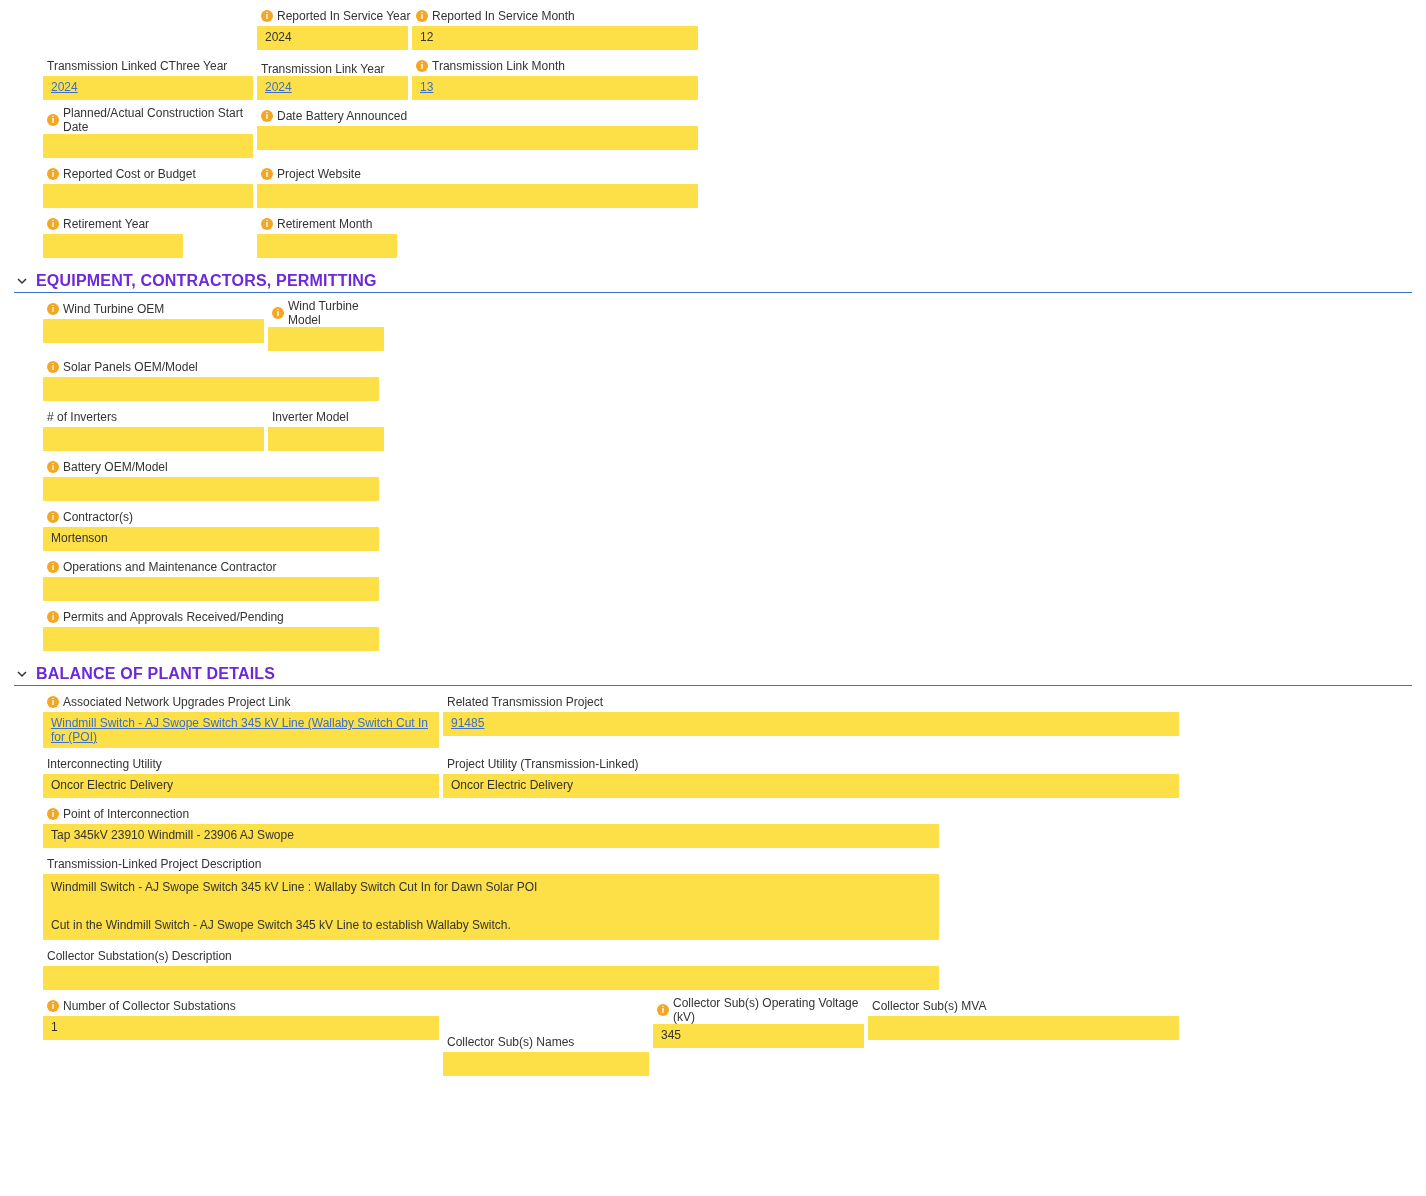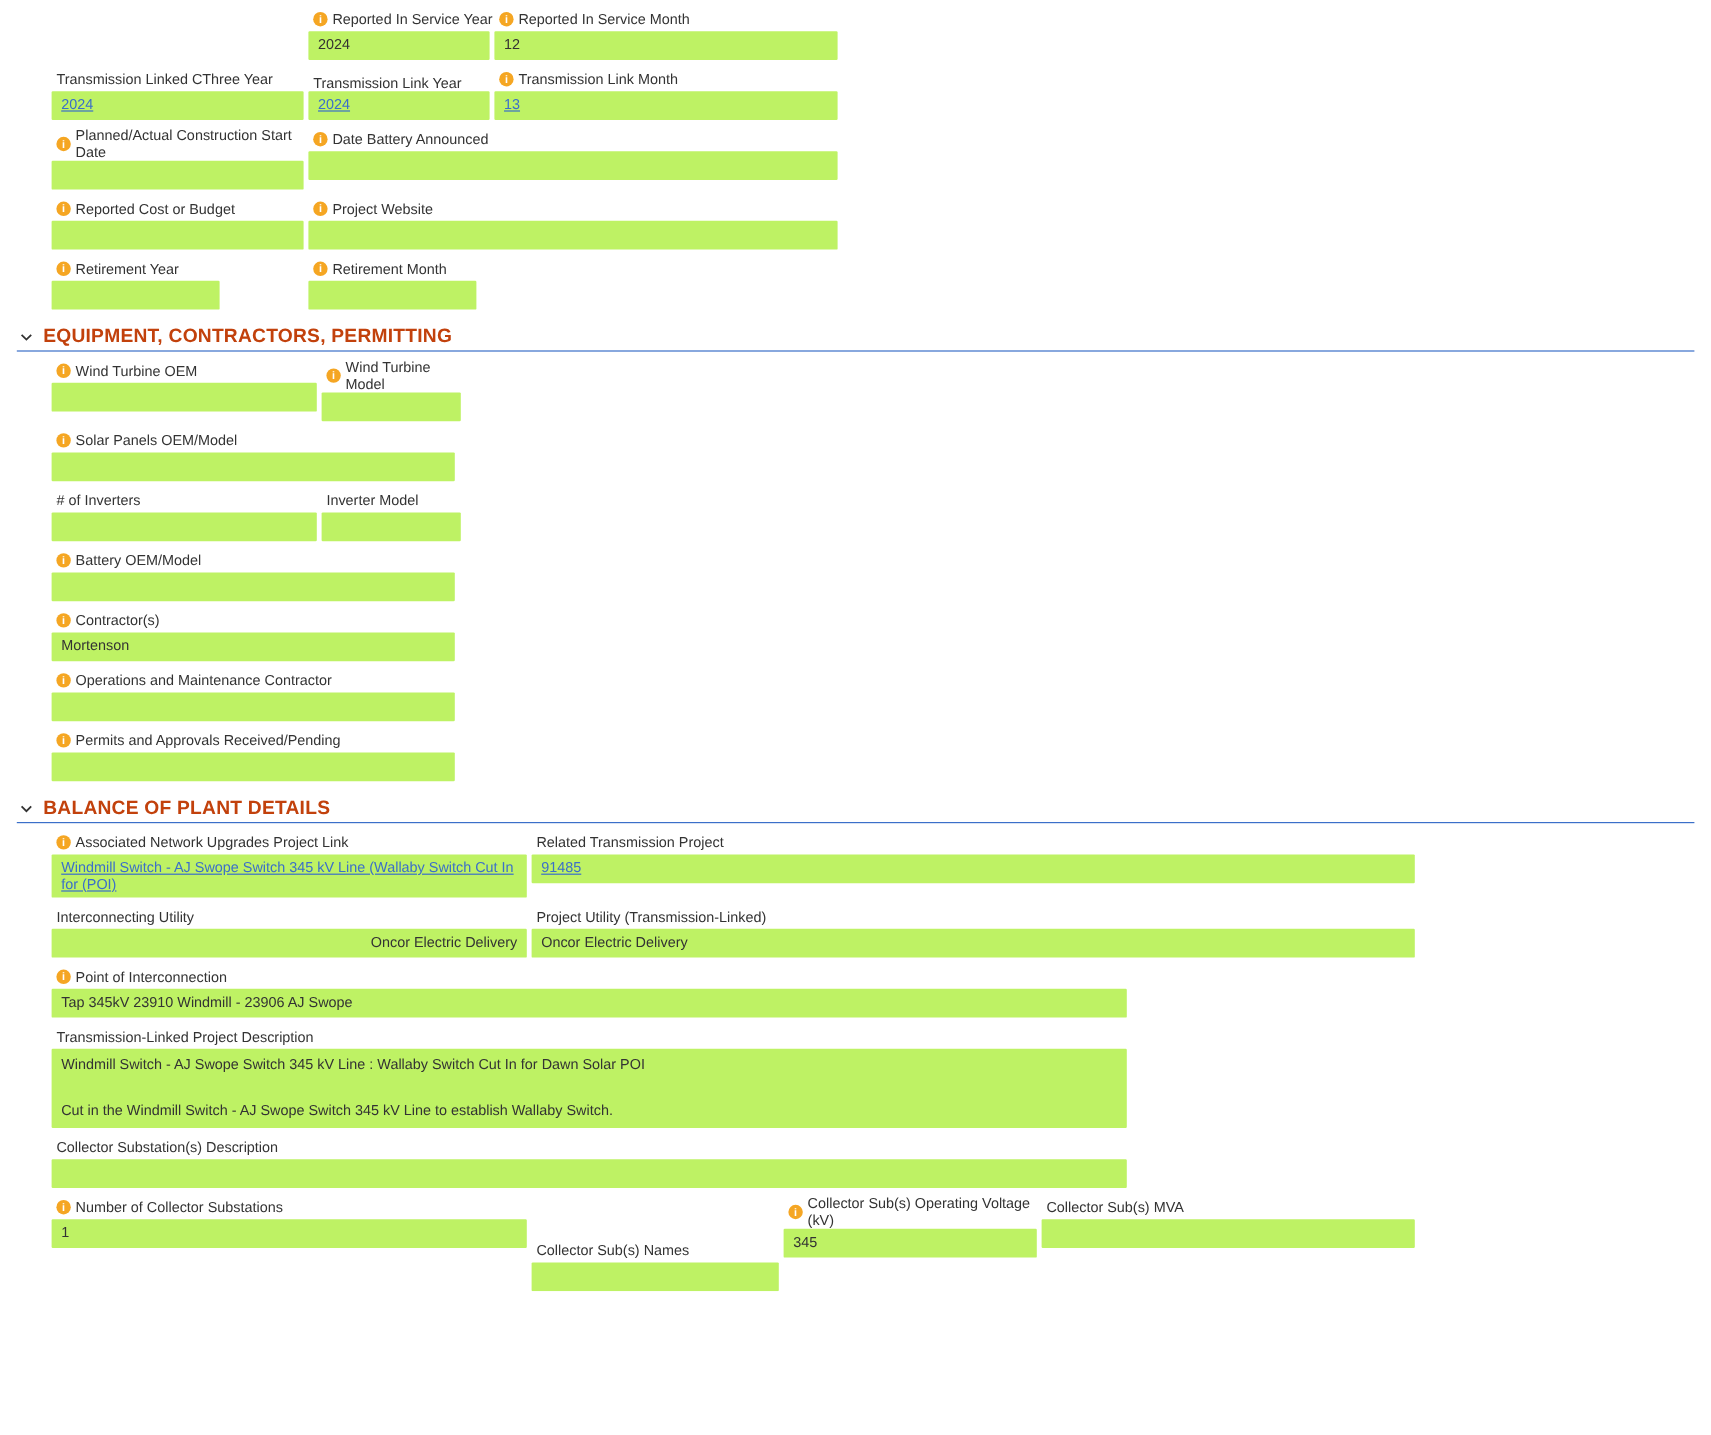--- a/index.html
+++ b/index.html
@@ -29,21 +29,21 @@
   background: #F5A623;
   color: #fff;
   font-size: 9px;
   font-weight: bold;
   display: inline-flex;
   align-items: center; justify-content: center;
   margin-right: 4px;
   flex-shrink: 0;
 }
 .value-box {
-  background: #bef264;
+  background: #fde047;
   min-height: 24px;
   padding: 4px 8px;
   margin-right: 4px;
   font-size: 12px;
   color: #333;
   border-radius: 1px;
 }
 .value-link { color: #3b6fc9; text-decoration: underline; cursor: pointer; }
 .section-header {
   display: flex;
@@ -55,21 +55,21 @@
   width: 12px; height: 12px;
   margin-right: 8px;
   display:inline-flex; align-items:center; justify-content:center;
   cursor:pointer;
 }
 .chevron svg { width:10px; height:10px; }
 .section-title {
   font-size: 16px;
   font-weight: 700;
   letter-spacing: 0.2px;
-  color: #c2410c;
+  color: #6d28d9;
 }
 .section-underline {
   border-bottom: 1px solid #3b6fc9;
   margin-top: 2px;
   margin-left: 14px;
   margin-right: 14px;
 }
 .multi-line { line-height: 1.6; white-space: pre-line; }
 </style>
 </head>
@@ -296,21 +296,21 @@
     <div class="field-cell" style="width:740px;">
       <div class="label-row no-icon" style="padding-left:4px;">
         <span>Related Transmission Project</span>
       </div>
       <div class="value-box"><span class="value-link">91485</span></div>
     </div>
   </div>
 
   <div class="row">
     <div class="spacer-col"></div>
-    <div class="field-cell" style="width:400px;text-align:right;">
+    <div class="field-cell" style="width:400px;">
       <div class="label-row no-icon" style="padding-left:4px;">
         <span>Interconnecting Utility</span>
       </div>
       <div class="value-box">Oncor Electric Delivery</div>
     </div>
     <div class="field-cell" style="width:740px;">
       <div class="label-row no-icon" style="padding-left:4px;">
         <span>Project Utility (Transmission-Linked)</span>
       </div>
       <div class="value-box">Oncor Electric Delivery</div>

